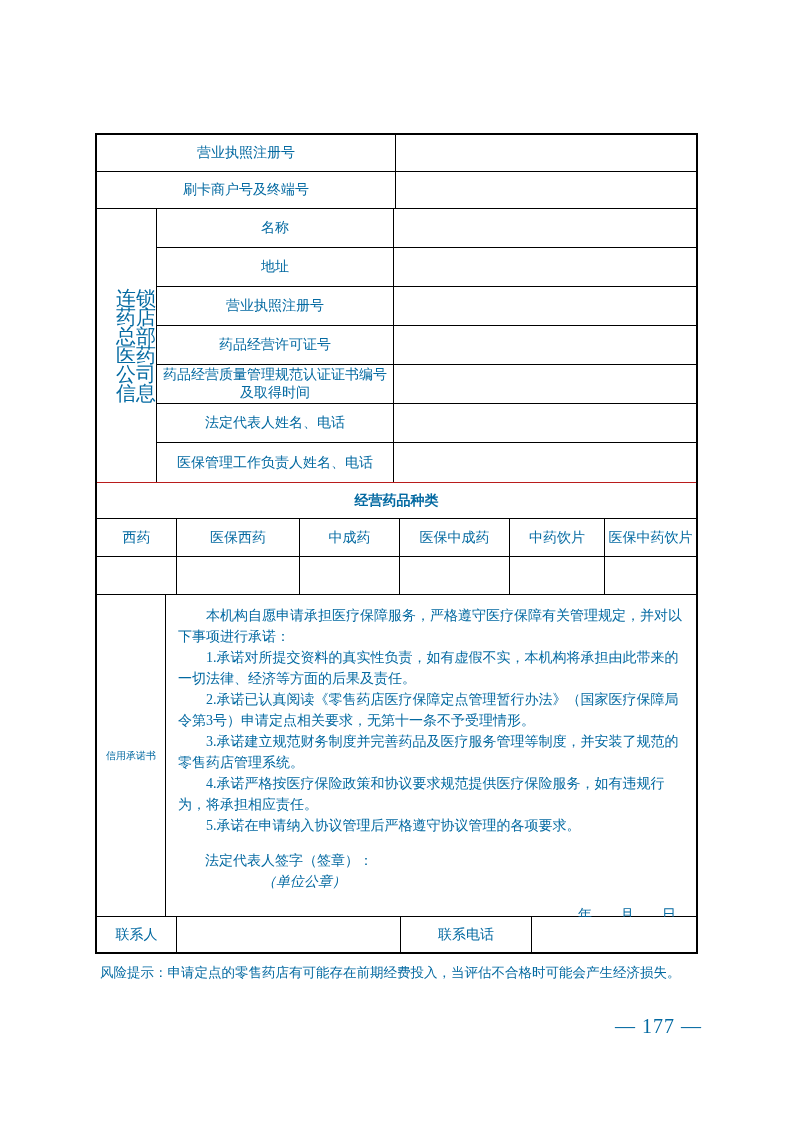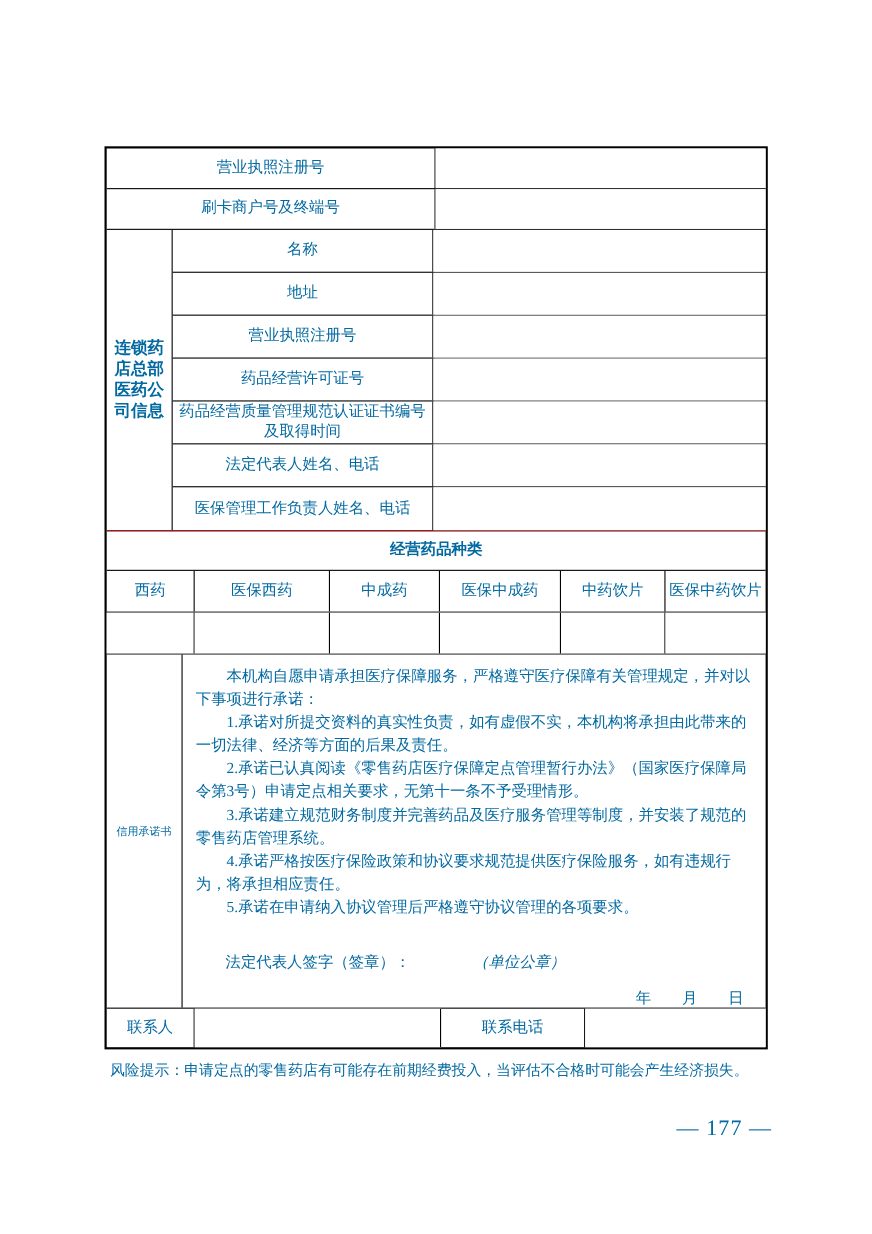--- a/index.html
+++ b/index.html
@@ -37,33 +37,33 @@
   .w110 { width:110px; flex:0 0 110px; }
   .w95  { width:95px;  flex:0 0 95px;text-align:right; }
   .w69  { width:69px;  flex:0 0 69px; }
   .w224 { width:224px; flex:0 0 224px; }
   .w131 { width:131px; flex:0 0 131px; }
   .subrows { display:flex; flex-direction:column; flex:1 1 auto; }
   .subrow { display:flex; height:39px; border-bottom:1px solid #000; align-items:stretch; }
   .subrow:last-child { border-bottom:none; }
   .vhead-inner {
     display:inline-block; width:3em;
-    font-size:15px; line-height:19px;
-    word-break:break-all; text-align:center;font-weight:bold;
+    font-size:20px; line-height:19px;
+    word-break:break-all; text-align:right;
   }
   .section-drug-header { border-top:1px solid #b91c1c; margin-top:-1px; }
   .bold { font-weight:bold; }
   .commit-row { height:322px; }
   .commit-head { font-size:10px; white-space:nowrap; overflow:visible; }
   .commit-body {
     display:block; padding:10px 12px 4px 12px;
     font-size:14px; line-height:21px;
   }
   .commit-body p { text-indent:2em; margin:0; }
-  .sig-line { display:flex; margin-top:29px; margin-left:27px; }
+  .sig-line { display:flex; margin-top:14px; margin-left:27px;flex-direction:column; }
   .seal-label { margin-left:57px;font-style:italic; }
   .date-line { margin-top:12px; text-align:right; padding-right:8px; }
   .risk-note {
     position:absolute; left:100px; top:963px;
     width:620px; font-size:13.5px; line-height:19px;
   }
   .page-number {
     position:absolute; left:615px; top:979px;
     font-size:20px; letter-spacing:1px;margin-top:36px;
   }

